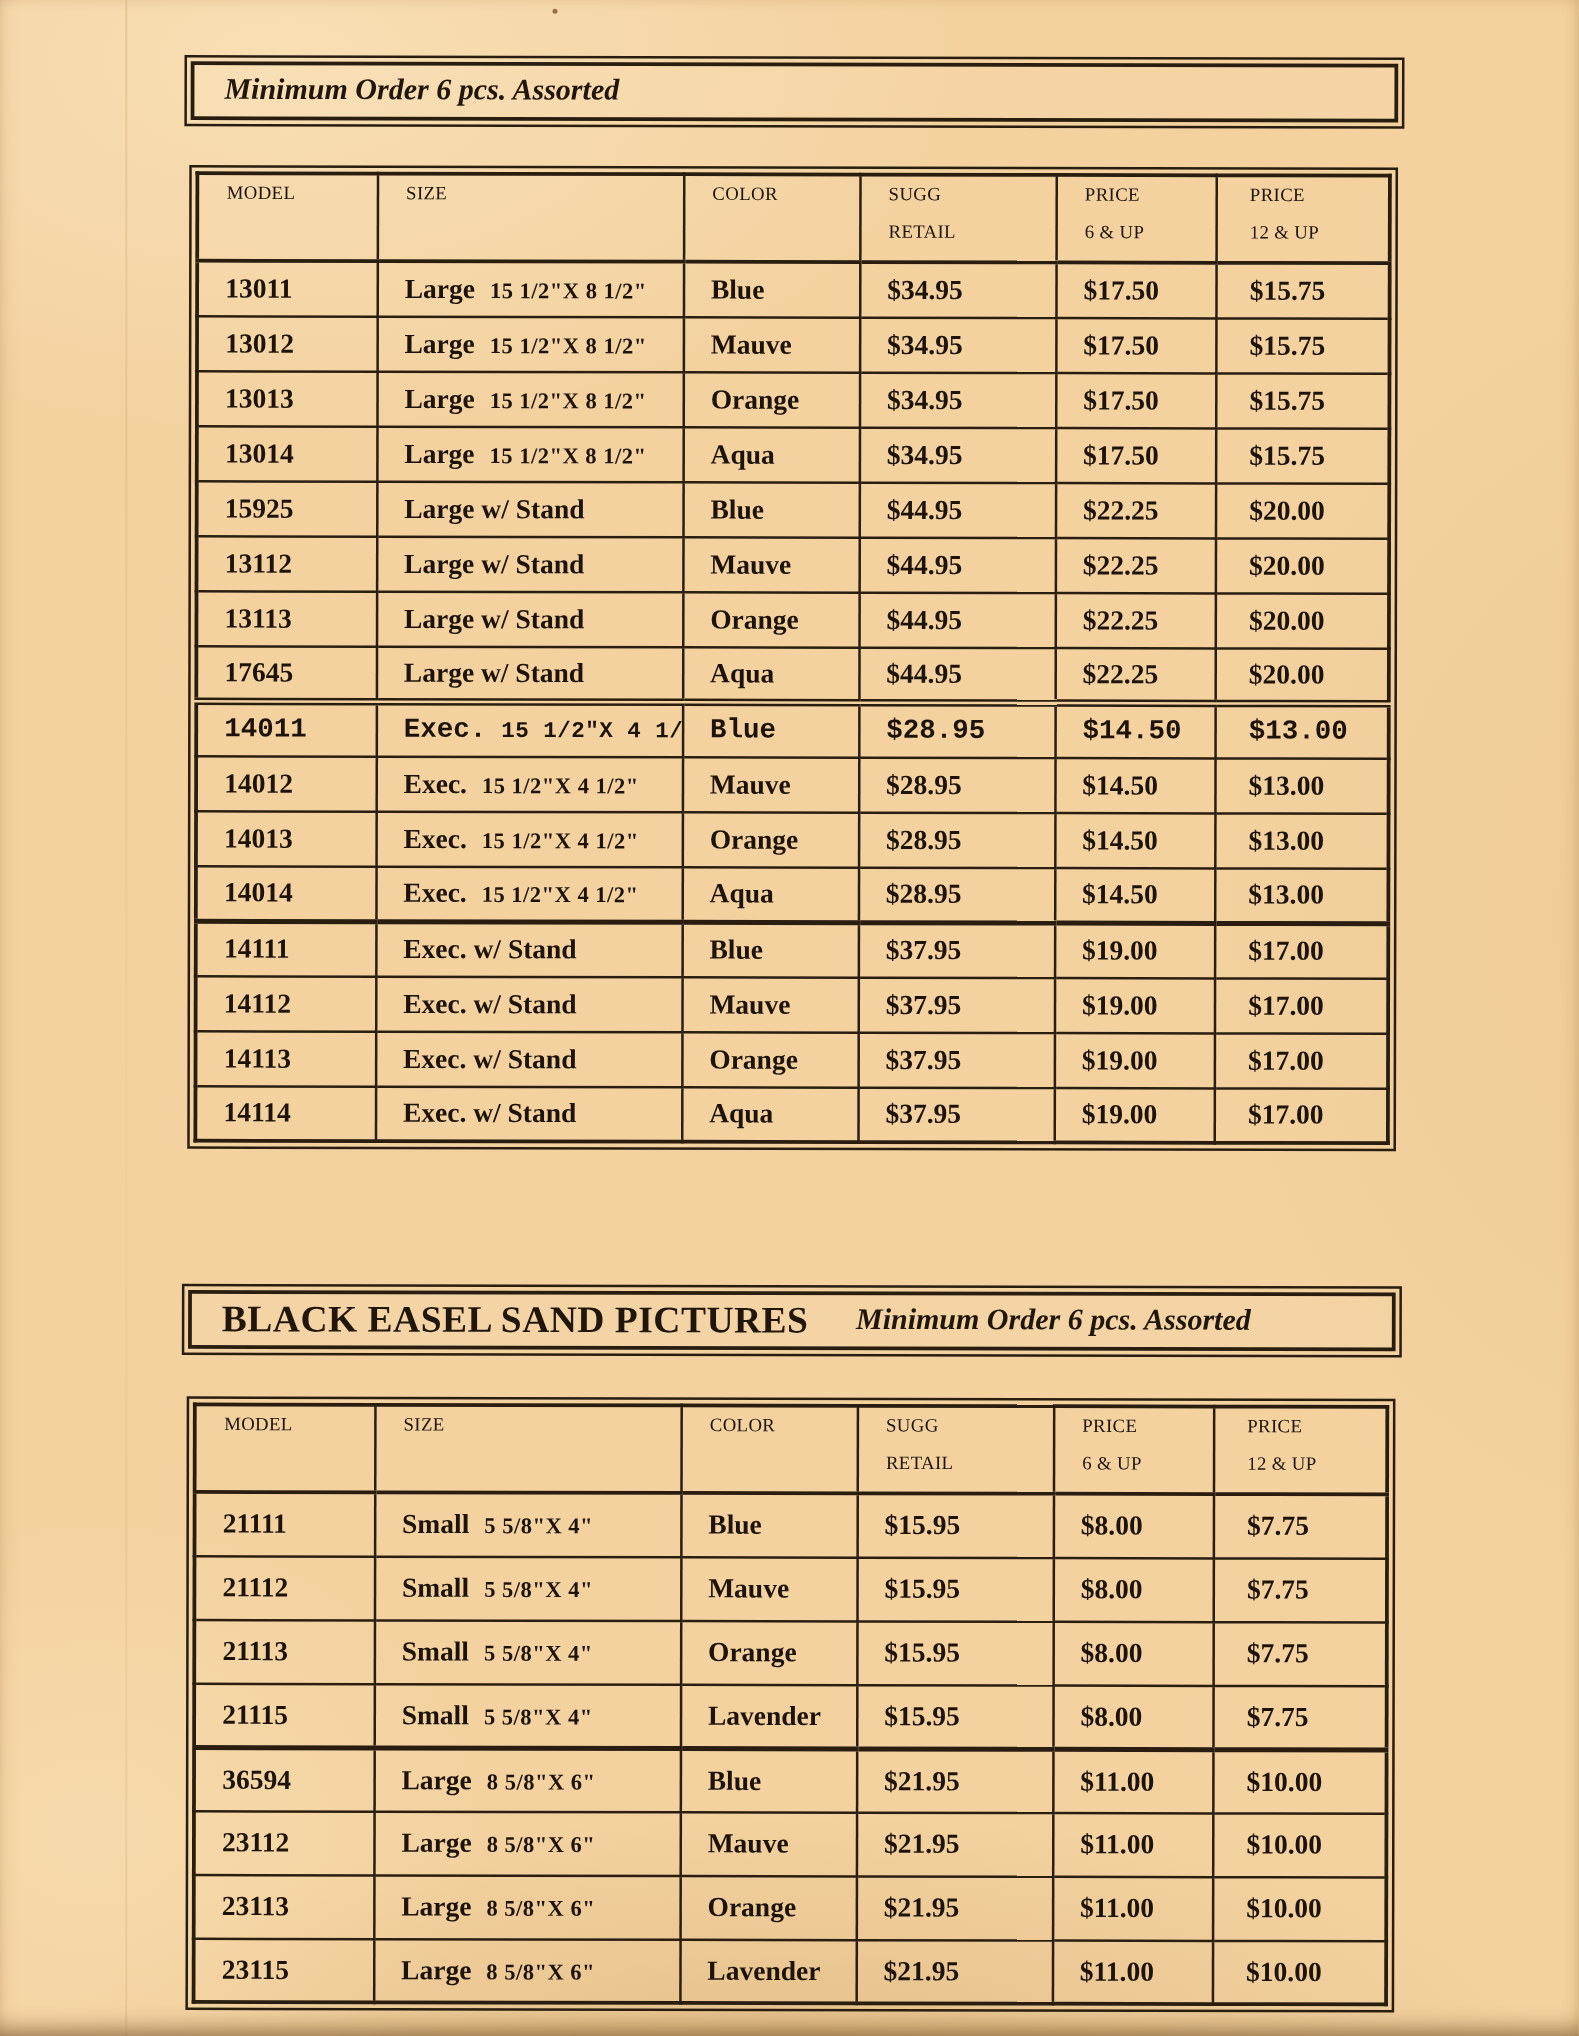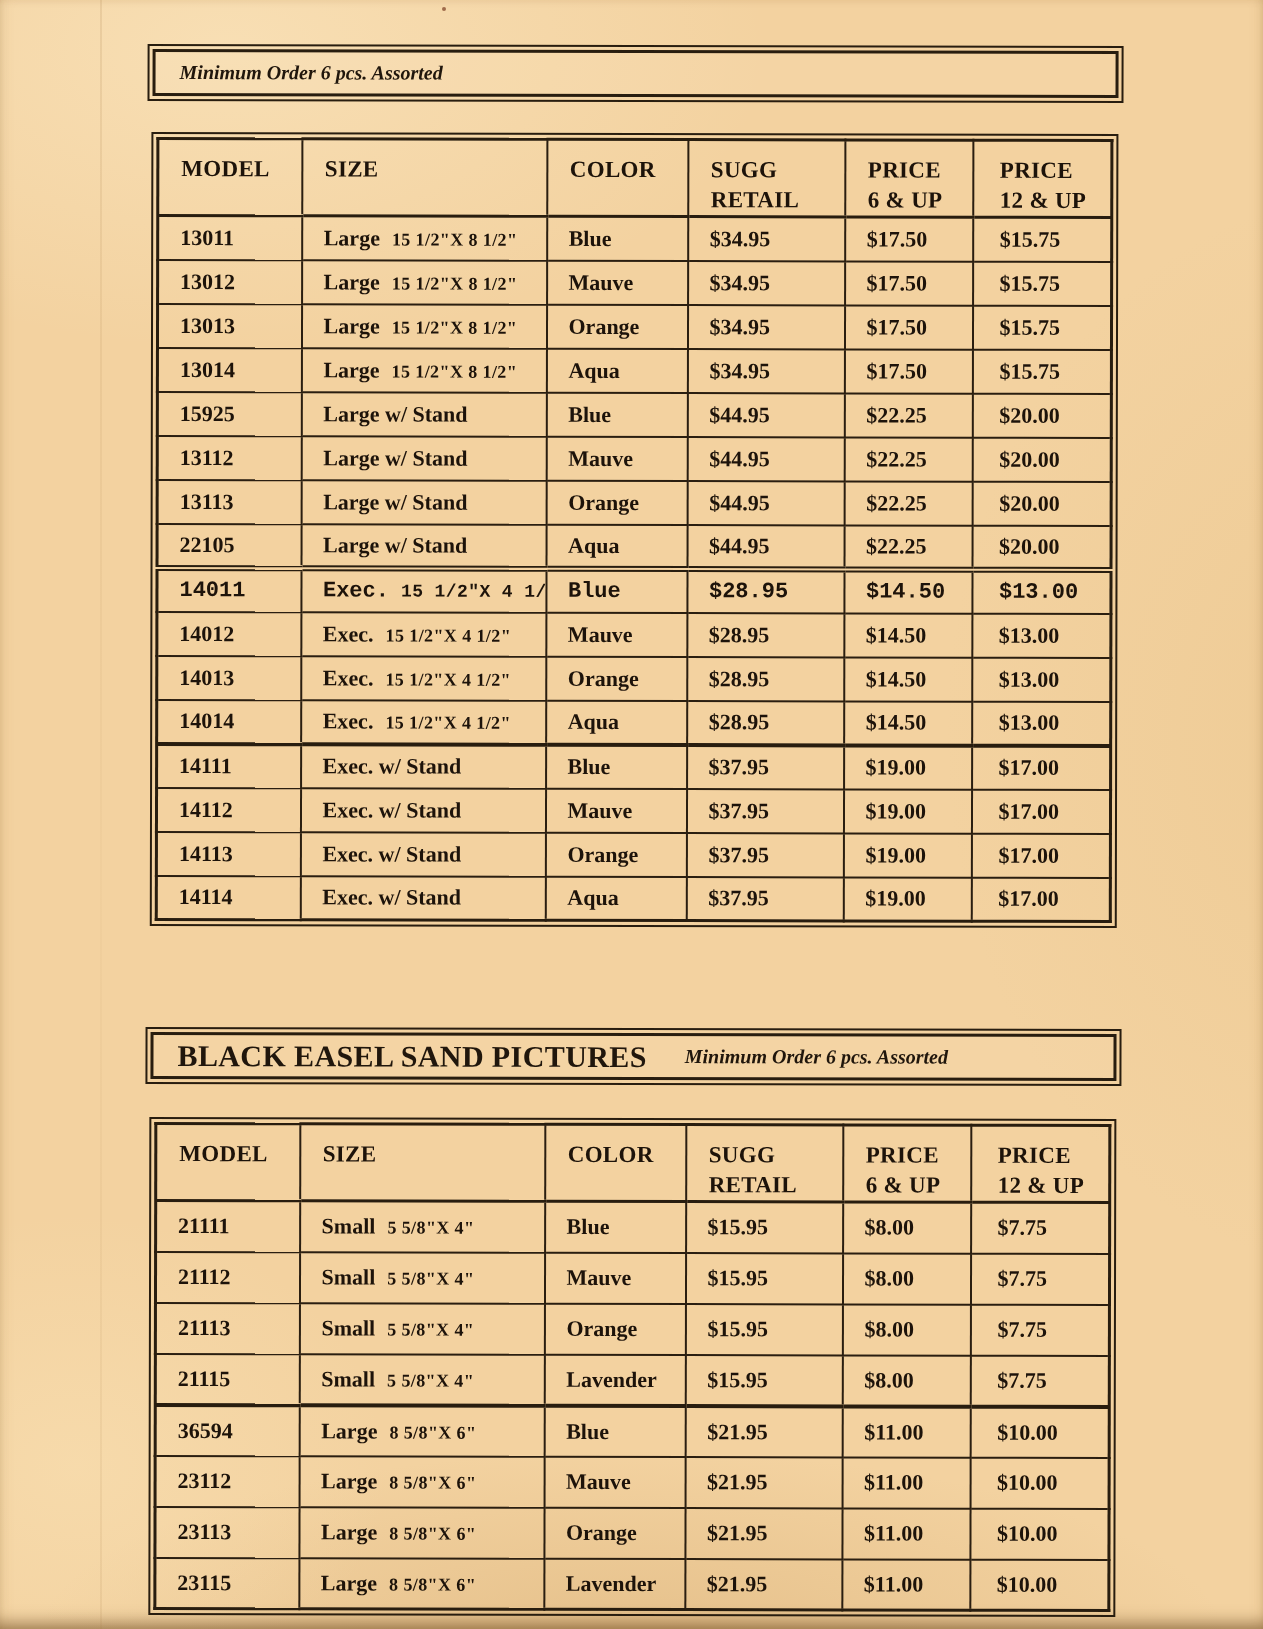--- a/index.html
+++ b/index.html
@@ -38,42 +38,42 @@
     border:2px solid #281d0f; padding:3px; box-sizing:border-box;
   }
   .banner-inner {
     height:100%; border:3px solid #281d0f; box-sizing:border-box;
     display:flex; align-items:center; padding-left:24px; gap:38px;
     background:rgba(255,240,210,.10);
   }
   .banner.sec1 { top:45px; }
   .banner.sec2 { top:1028px; }
   .section-title { font-size:30px; font-weight:bold; letter-spacing:.4px; white-space:nowrap; }
-  .section-note  { font-size:20px; font-weight:bold; font-style:italic; white-space:nowrap; }
+  .section-note  { font-size:24px; font-weight:bold; font-style:italic; white-space:nowrap; }
 
   
   .table-frame {
     position:absolute; left:150px; width:967px; box-sizing:border-box;
     border:2px solid #281d0f; padding:3px;
   }
   .table-frame.t1 { top:133px; }
   .table-frame.t2 { top:1118px; }
   table.price-table {
     width:100%; border-collapse:collapse; table-layout:fixed;
     border:3px solid #281d0f;
     color:#1d130a;
   }
   .price-table th, .price-table td {
     border:2px solid #2a1e10;
     text-align:left; box-sizing:border-box;
     overflow:hidden; white-space:nowrap;
   }
   .price-table th {
-    vertical-align:top; height:70px; padding:14px 4px 0 22px;
-    font-size:23px; font-weight:bold; letter-spacing:.3px;
+    vertical-align:top; height:70px; padding:0 4px 0 22px;
+    font-size:15px; font-weight:normal; letter-spacing:.3px;
     border-bottom:3px solid #281d0f;
   }
   .price-table th .h-line { display:block; line-height:30px; }
   .price-table td {
     vertical-align:middle; height:44px; padding:0 4px 0 21px;
     font-size:22px; font-weight:bold;
   }
   .t2 .price-table td { height:51px; }
   td.c-p12, th.c-p12 { padding-left:26px; }
   .size-dims { font-size:18px; margin-left:12px; letter-spacing:.4px; }
@@ -193,21 +193,21 @@
             <tr class="data-row" data-break="">
               <td class="c-model"><span>13113</span></td>
               <td class="c-size"><span class="size-label">Large w/ Stand</span><span class="size-dims"></span></td>
               <td class="c-color"><span>Orange</span></td>
               <td class="c-retail"><span>$44.95</span></td>
               <td class="c-p6"><span>$22.25</span></td>
               <td class="c-p12"><span>$20.00</span></td>
             </tr>
 
             <tr class="data-row" data-break="">
-              <td class="c-model"><span>22105</span></td>
+              <td class="c-model"><span>17645</span></td>
               <td class="c-size"><span class="size-label">Large w/ Stand</span><span class="size-dims"></span></td>
               <td class="c-color"><span>Aqua</span></td>
               <td class="c-retail"><span>$44.95</span></td>
               <td class="c-p6"><span>$22.25</span></td>
               <td class="c-p12"><span>$20.00</span></td>
             </tr>
 
             <tr class="data-row" data-break="double">
               <td class="c-model"><span>14011</span></td>
               <td class="c-size"><span class="size-label">Exec.</span><span class="size-dims">15 1/2"X 4 1/2"</span></td>

